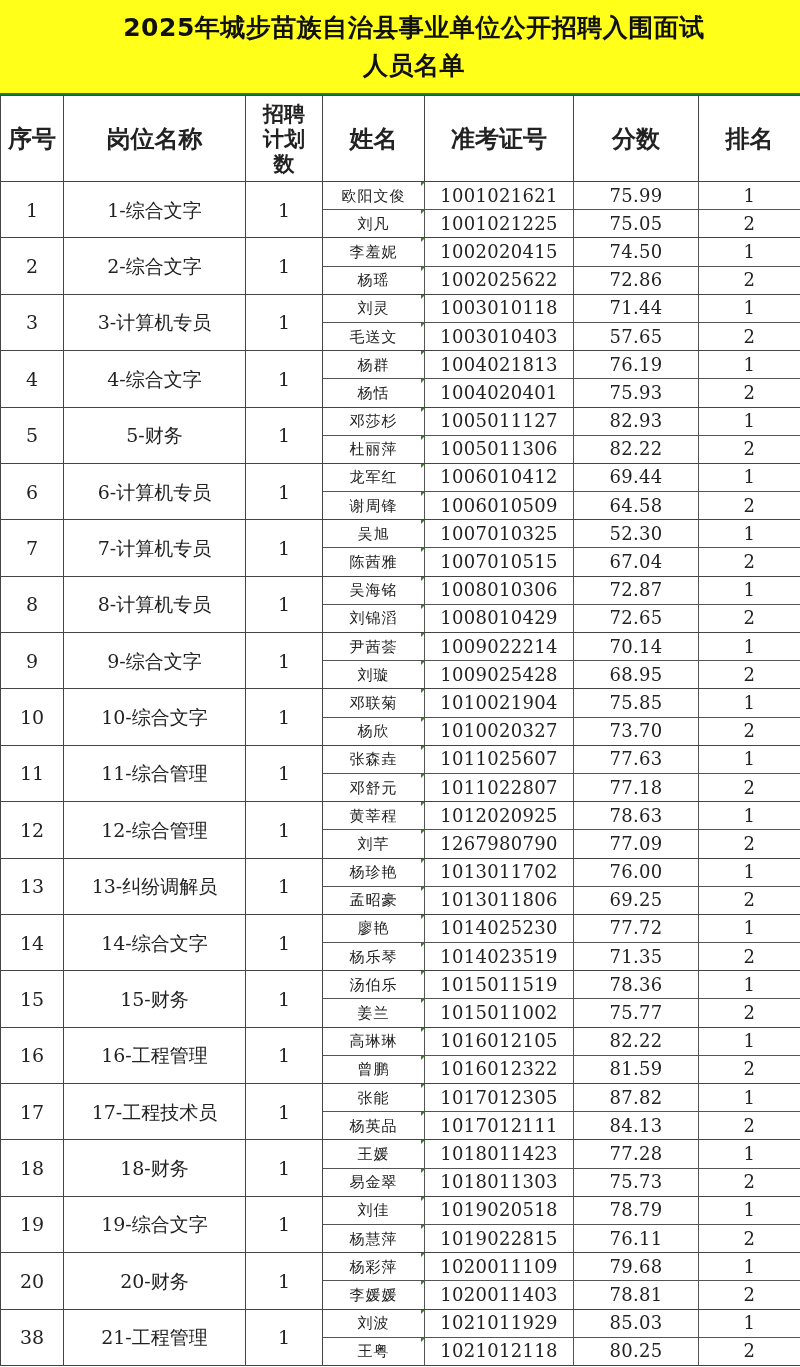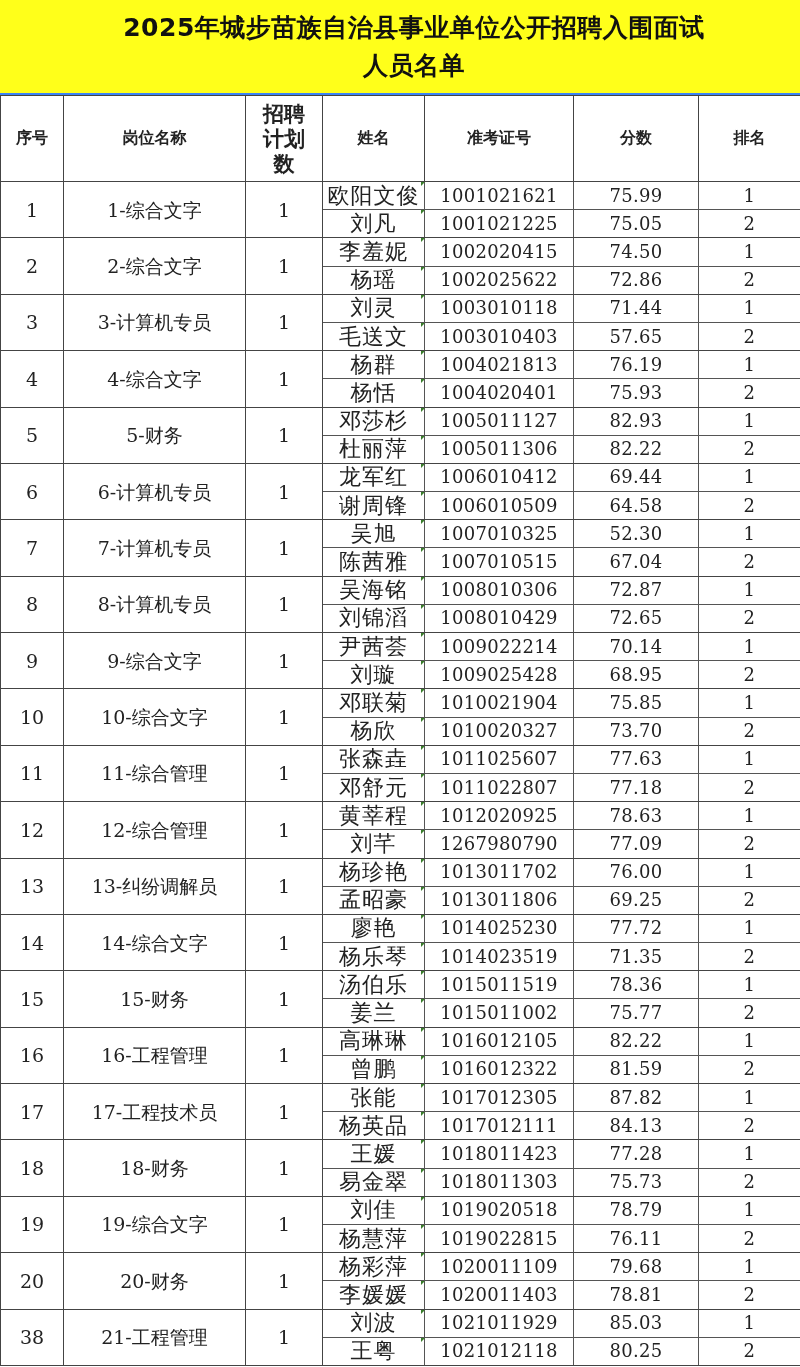--- a/index.html
+++ b/index.html
@@ -1,20 +1,20 @@
 <!DOCTYPE html>
 <html><head>
 <meta charset="utf-8">
 <style>
   html, body { margin: 0; padding: 0; background: #ffffff; }
   body { width: 800px; height: 1367px; overflow: hidden; position: relative; }
   .title-band {
     position: absolute; left: 0; top: 0; width: 800px; height: 95px;
     background: #ffff1a;
-    border-bottom: 2px solid #3b82f6;
+    border-bottom: 2px solid #15803d;
     box-sizing: border-box;
     display: flex; flex-direction: column; align-items: center; justify-content: center; padding-left: 28px;
   }
   .title-line {
     font-family: "DejaVu Sans", sans-serif;
     font-weight: bold; font-size: 25px; line-height: 38px; color: #111;
     letter-spacing: 0.5px;
   }
   table.roster {
     position: absolute; left: 0; top: 95px;
@@ -23,30 +23,30 @@
   }
   table.roster col.c-no { width: 63px; }
   table.roster col.c-pos { width: 182px; }
   table.roster col.c-plan { width: 77px; }
   table.roster col.c-name { width: 102px; }
   table.roster col.c-id { width: 149px; }
   table.roster col.c-score { width: 125px; }
   table.roster col.c-rank { width: 102px; }
   table.roster th {
     height: 85px; border: 1.5px solid #444; font-weight: bold;
-    font-size: 16px; text-align: center; vertical-align: middle; padding: 0;
+    font-size: 24px; text-align: center; vertical-align: middle; padding: 0;
     font-family: "DejaVu Serif", serif;
   }
   table.roster th.plan { font-size: 21px; line-height: 25px; }
   table.roster td {
     height: 27.2px; border: 1px solid #555; text-align: center; vertical-align: middle;
     padding: 0; font-size: 17px; line-height: 20px;
   }
   table.roster td.grp { font-size: 19px; border: 1.5px solid #444; }
-  table.roster td.name { font-size: 22px; letter-spacing: 1px; position: relative; }
+  table.roster td.name { font-size: 15px; letter-spacing: 1px; position: relative; }
   table.roster td.name::after {
     content: ""; position: absolute; right: -1px; top: 0;
     border-top: 4px solid #3a7d2c; border-right: 4px solid transparent;
   }
   table.roster td.id, table.roster td.score, table.roster td.rank { font-size: 18px; letter-spacing: 0.3px; }
   table.roster tr.grp-end td { border-bottom: 1.5px solid #444; }
 </style>
 </head>
 <body>
 

